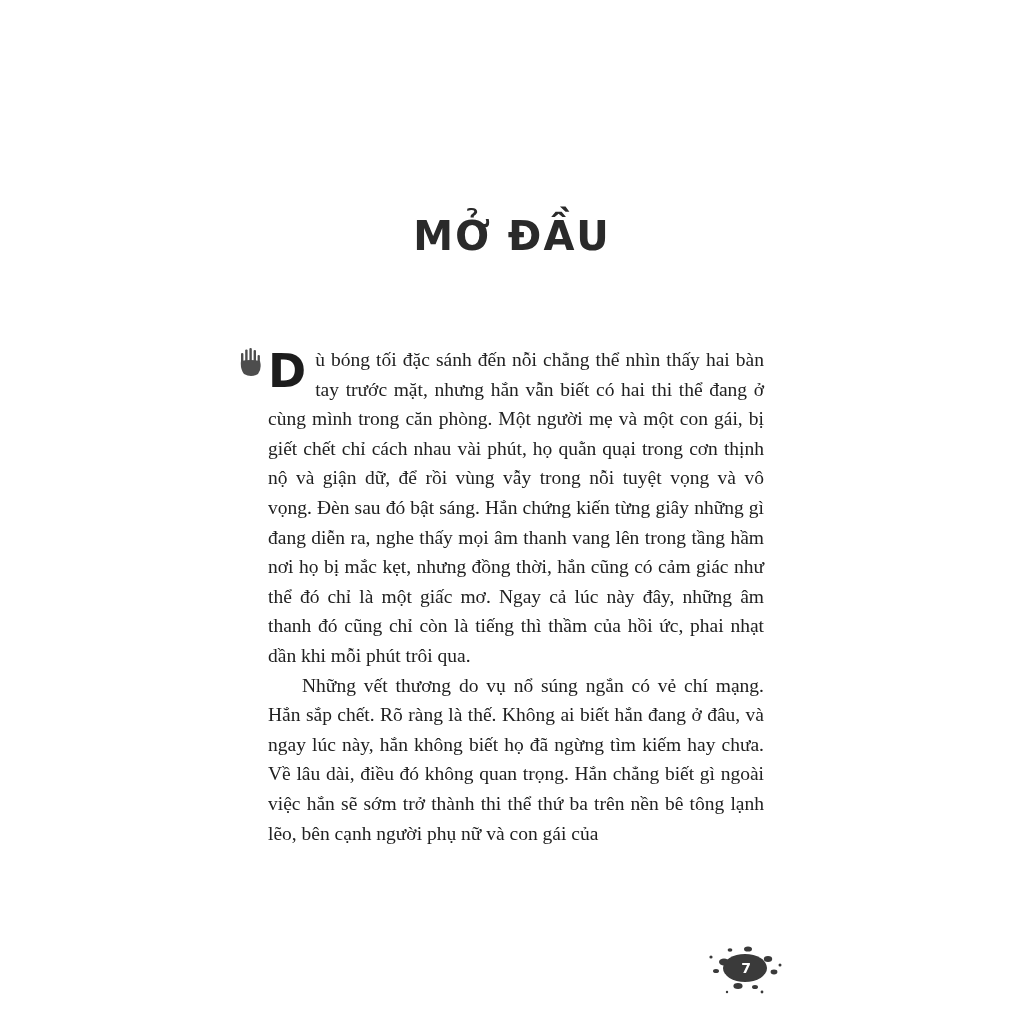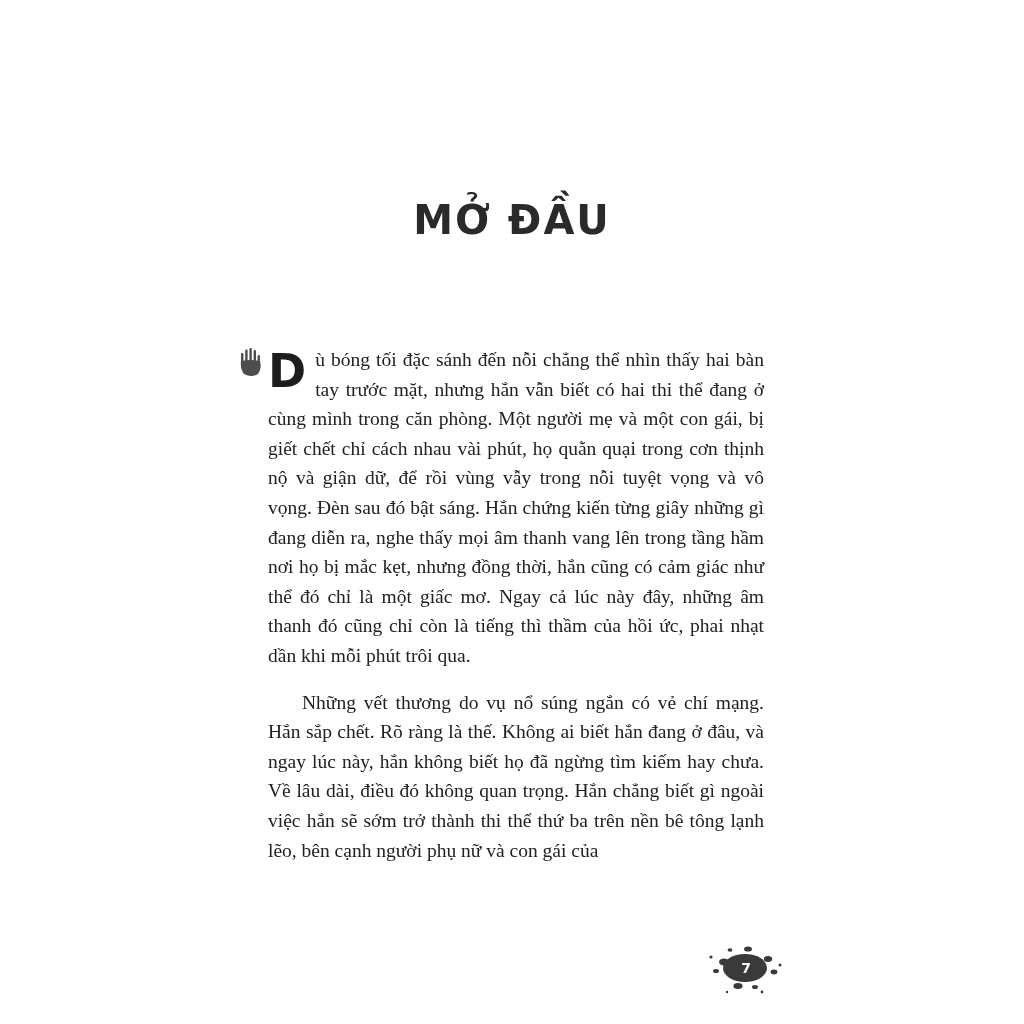--- a/index.html
+++ b/index.html
@@ -17,21 +17,21 @@
 
   .page {
     position: relative;
     width: 1024px;
     height: 1024px;
     background: #ffffff;
   }
 
   .page-title {
     position: absolute;
-    top: 169px;
+    top: 185px;
     left: 0;
     width: 1024px;
     text-align: center;
     font-family: "DejaVu Sans", sans-serif;
     font-weight: 700;
     font-size: 40px;
     letter-spacing: 2px;
     color: #2a2a2a;
     line-height: 1.2;
   }
@@ -48,21 +48,21 @@
     font-size: 19.5px;
     line-height: 29.6px;
     color: #212121;
     text-align: justify;
     text-justify: inter-word;
     margin: 0;
     hyphens: none;
   }
 
   .para + .para {
-    margin-top: 17px;
+    margin-top: 0;
     text-indent: 34px;
   }
 
   
   .para-first {
     position: relative;
     text-indent: 0;
   }
 
   .dropcap {

